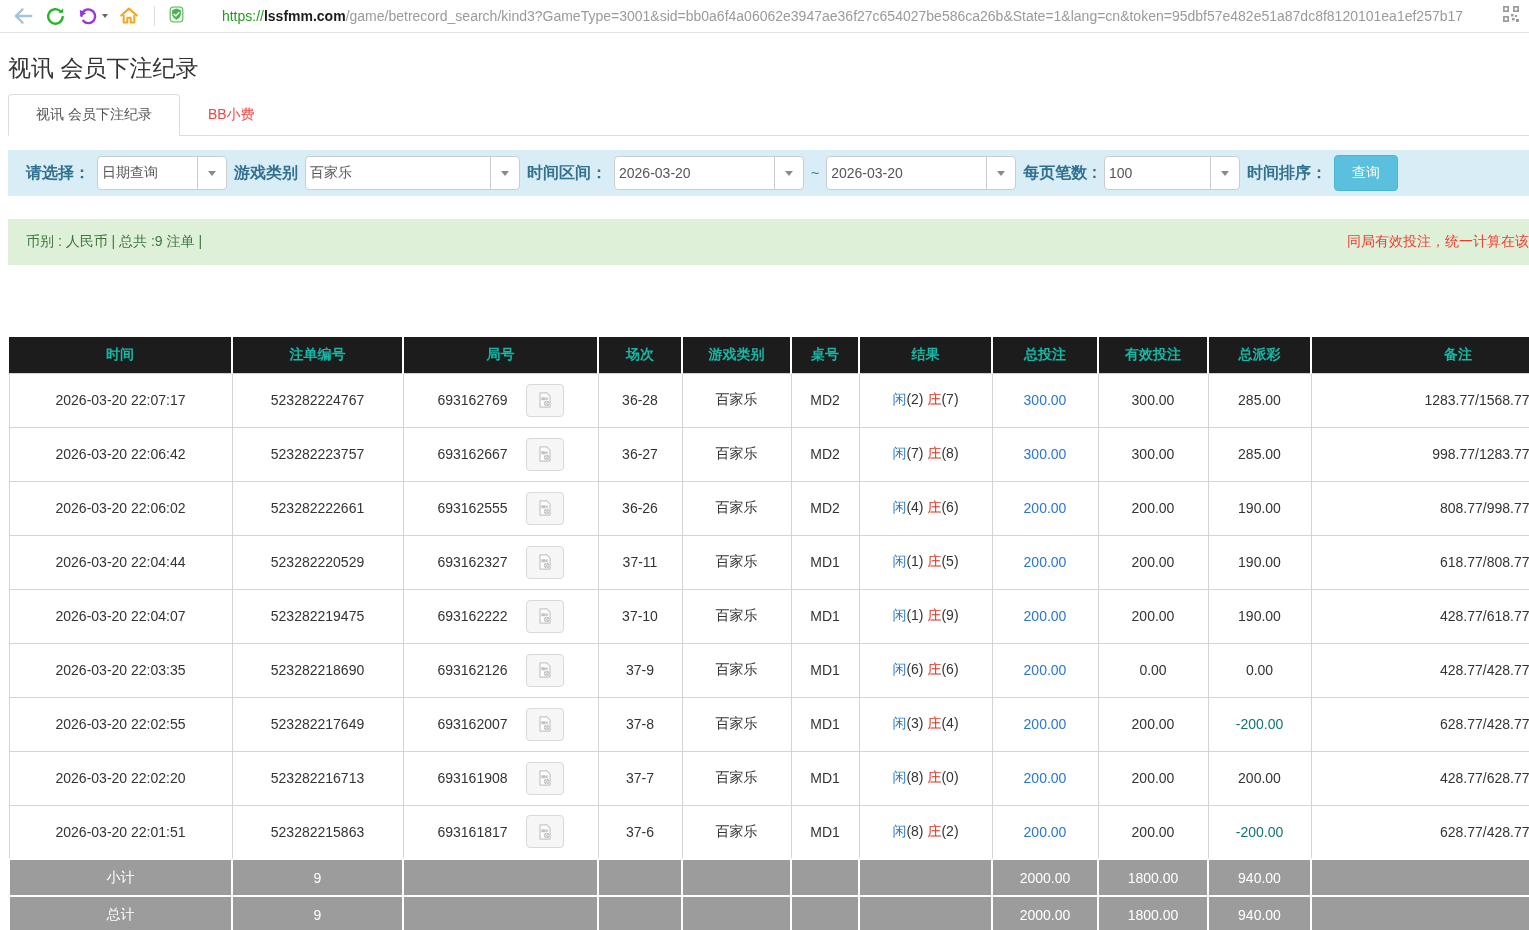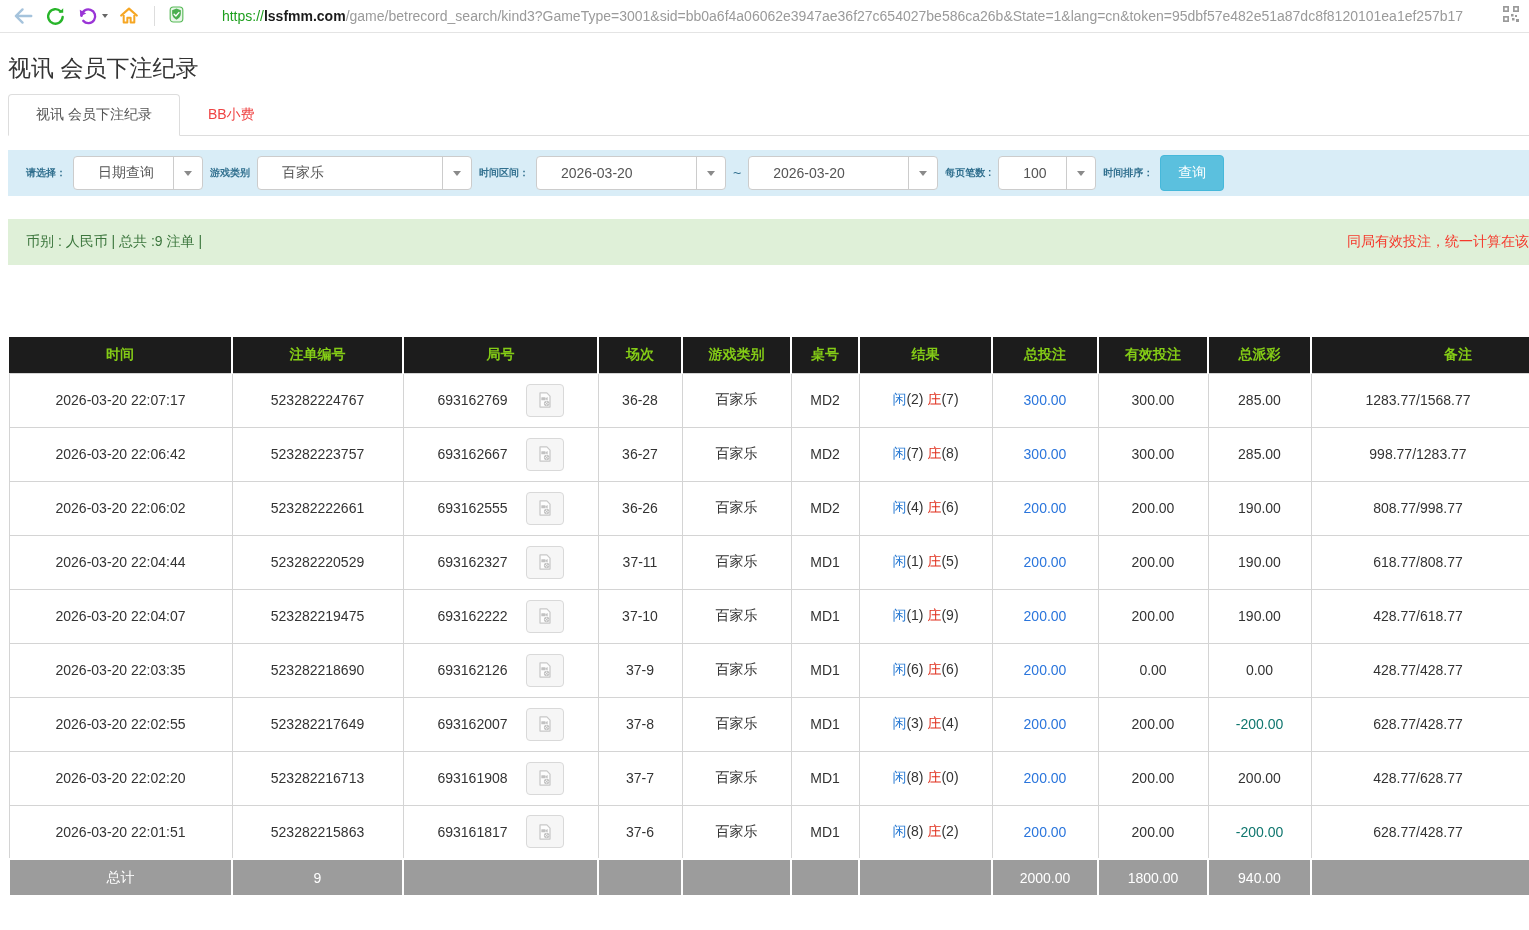--- a/index.html
+++ b/index.html
@@ -28,46 +28,46 @@
   .tabbar{ display:flex; border-bottom:1px solid:#ddd; border-bottom:1px solid #ddd; height:40px;
     align-items:flex-end; margin-right:-8px; }
   .tab{ font-size:14px; padding:11px 27px; cursor:pointer; position:relative; top:1px; }
   .tab.active{ background:#fff; border:1px solid #ddd; border-bottom:1px solid #fff;
     border-radius:4px 4px 0 0; color:#555; }
   .tab.inactive{ color:#ef4444; border:1px solid transparent; }
 
   
   .filterbar{ margin-top:14px; background:#d9edf7; height:46px; display:flex; align-items:center;
     padding-left:18px; gap:7px; width:1600px; }
-  .f-label{ color:#31708f; font-weight:bold; font-size:10px; white-space:nowrap; flex:none; }
+  .f-label{ color:#31708f; font-weight:bold; font-size:16px; white-space:nowrap; flex:none; }
   .dropdown{ background:#fff; border:1px solid #ccc; border-radius:4px; height:34px;
     display:flex; align-items:center; flex:none; cursor:pointer; }
-  .dd-value{ padding:0 24px; color:#555; font-size:14px; flex:1; white-space:nowrap; overflow:hidden; }
+  .dd-value{ padding:0 4px; color:#555; font-size:14px; flex:1; white-space:nowrap; overflow:hidden; }
   .dd-caret-box{ width:29px; align-self:stretch; border-left:1px solid #ccc; display:flex;
     align-items:center; justify-content:center; }
   .caret-down{ width:0; height:0; border-left:4px solid transparent; border-right:4px solid transparent;
     border-top:5px solid #8a8a8a; }
   .tilde{ color:#31708f; font-size:14px; flex:none; }
   .search-btn{ width:64px; height:36px; background:#5bc0de; border:1px solid #46b8da; border-radius:4px;
     color:#fff; font-size:14px; flex:none; cursor:pointer; display:flex; align-items:center;
     justify-content:center; }
 
   
   .greenbar{ margin-top:23px; background:#dff0d8; height:46px; display:flex; align-items:center;
     padding-left:18px; color:#3c763d; font-size:14px; position:relative; margin-right:-8px; }
   .greenbar .right-note{ position:absolute; right:-6px; color:#f5392c; white-space:nowrap; }
 
   
   .bet-table{ margin-top:72px; border-collapse:collapse; table-layout:fixed; width:1521px; }
-  .bet-table th{ background:#1c1c1c; color:#84cc16; font-size:14px; font-weight:bold; height:36px;
+  .bet-table th{ background:#1c1c1c; color:#14b8a6; font-size:14px; font-weight:bold; height:36px;
     border-right:2px solid #fff; text-align:center; }
   .bet-table th.remark{ text-align:right; padding-right:57px; }
   .bet-table td{ border:1px solid #d4d4d4; height:54px; font-size:14px; color:#333;
     text-align:center; vertical-align:middle; }
-  .bet-table td.remark{ text-align:center; padding-right:5px; }
+  .bet-table td.remark{ text-align:right; }
   .round-cell{ display:flex; align-items:center; justify-content:center; gap:18px; }
   .video-btn{ width:38px; height:33px; background:#f6f6f6; border:1px solid #d9d9d9; border-radius:4px;
     display:flex; align-items:center; justify-content:center; cursor:pointer; }
   .res-p{ color:#2b7bd3; } .res-n{ color:#333; } .res-b{ color:#e0301e; }
   .bet-link{ color:#2a75dc; cursor:pointer; }
   td.neg{ color:#0f766e; }
   .bet-table tr.summary td{ background:#9c9c9c; color:#fff; border:2px solid #fff; height:37px;
     font-size:14px; }
 </style>
 </head>
@@ -157,21 +157,21 @@
         </span>
     </div>
     <span class="tilde">~</span>
     <div class="dropdown" style="width:190px">
       <span class="dd-value">2026-03-20</span>
       <span class="dd-caret-box">
           <span class="caret-down"></span>
         </span>
     </div>
     <span class="f-label">每页笔数 :</span>
-    <div class="dropdown" style="width:98px">
+    <div class="dropdown" style="width:136px">
       <span class="dd-value">100</span>
       <span class="dd-caret-box">
           <span class="caret-down"></span>
         </span>
     </div>
     <span class="f-label">时间排序：</span>
     <div class="search-btn">查询</div>
   </div>
 
   <div class="greenbar">
@@ -491,28 +491,41 @@
     <td>
       <span class="res-p">闲</span><span class="res-n">(8)</span>
       <span class="res-b">庄</span><span class="res-n">(2)</span>
     </td>
     <td><span class="bet-link">200.00</span></td>
     <td>200.00</td>
     <td class="neg">-200.00</td>
     <td class="remark">628.77/428.77</td>
   </tr>
         <tr class="summary">
-          <td>总计</td>
+          <td>小计</td>
           <td>9</td>
           <td></td>
           <td></td>
           <td></td>
           <td></td>
           <td></td>
           <td>2000.00</td>
           <td>1800.00</td>
           <td>940.00</td>
           <td></td>
         </tr>
+        <tr class="summary">
+          <td>总计</td>
+          <td>9</td>
+          <td></td>
+          <td></td>
+          <td></td>
+          <td></td>
+          <td></td>
+          <td>2000.00</td>
+          <td>1800.00</td>
+          <td>940.00</td>
+          <td></td>
+        </tr>
       </tbody>
   </table>
 
 </div>
 
 </body></html>

